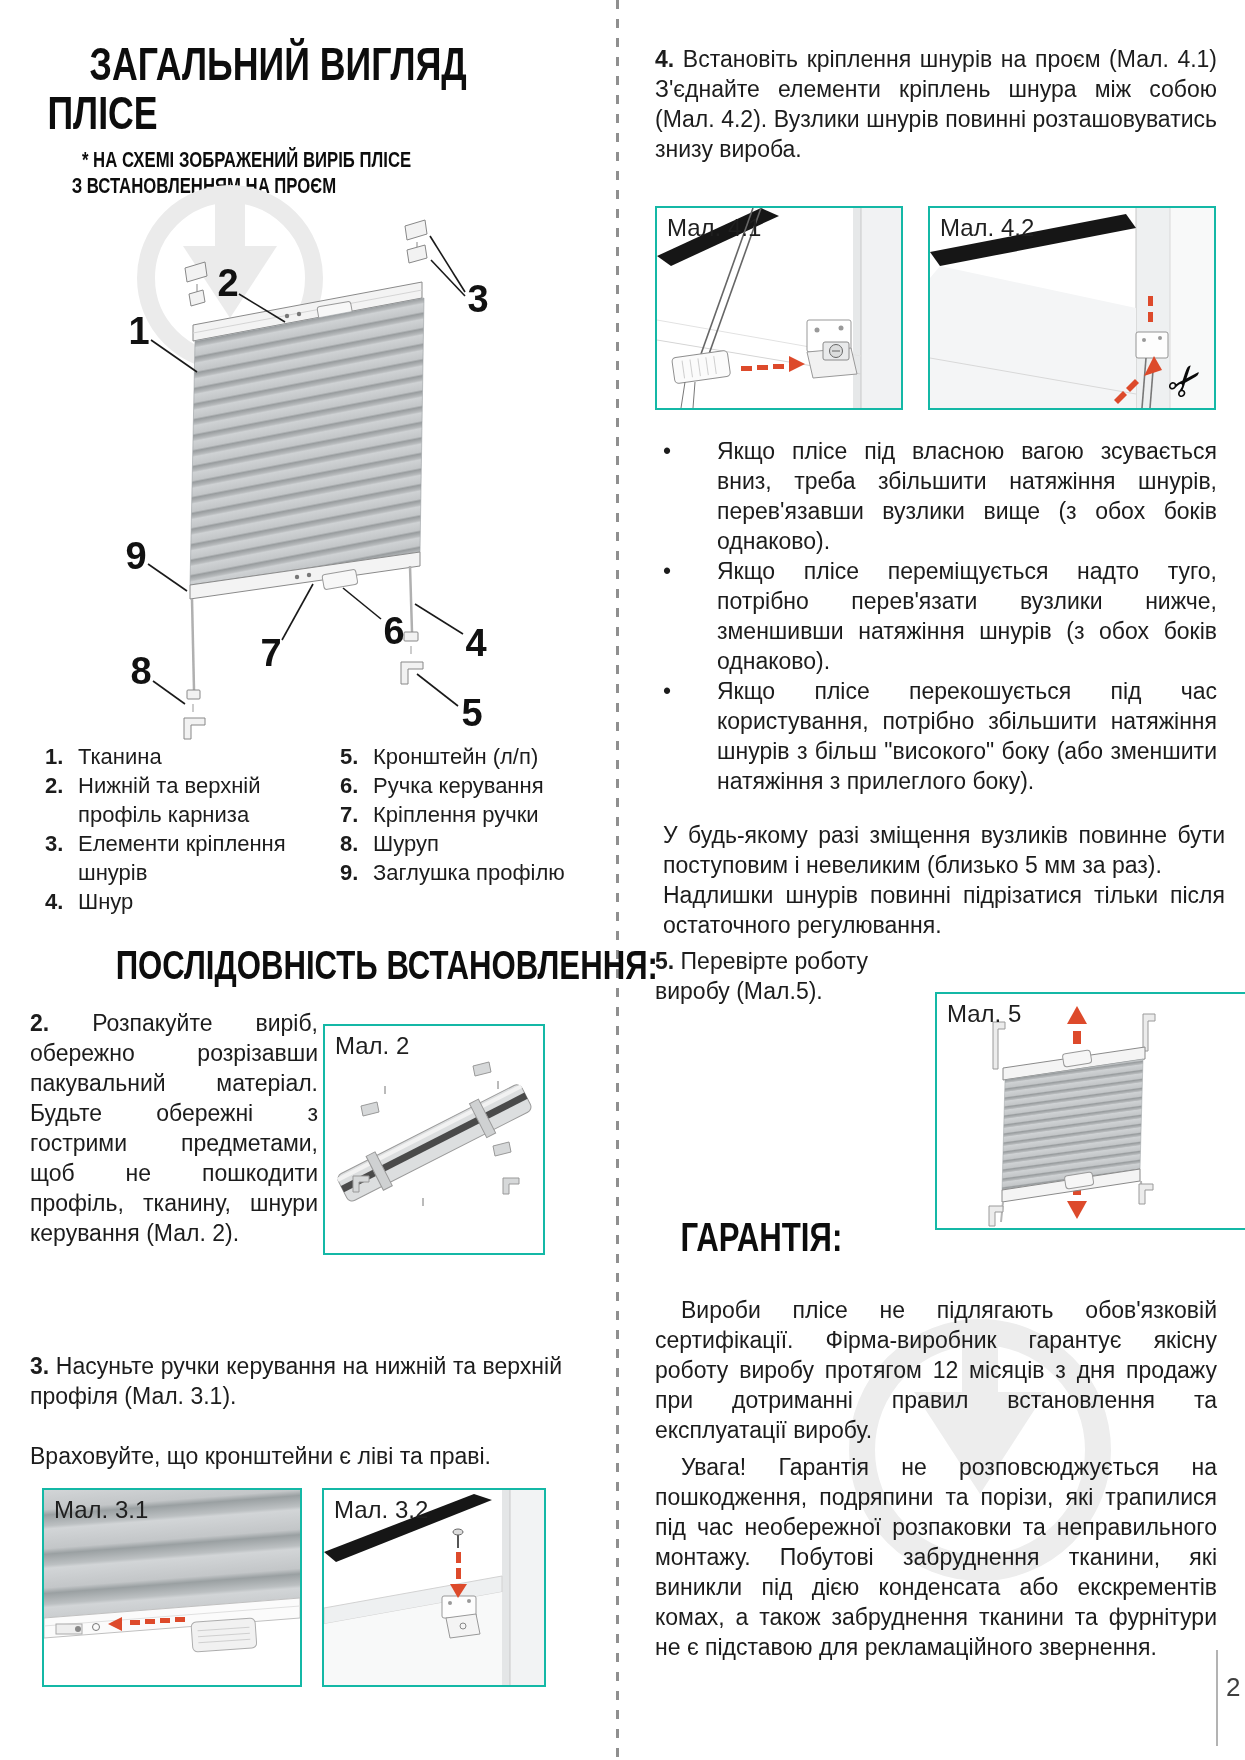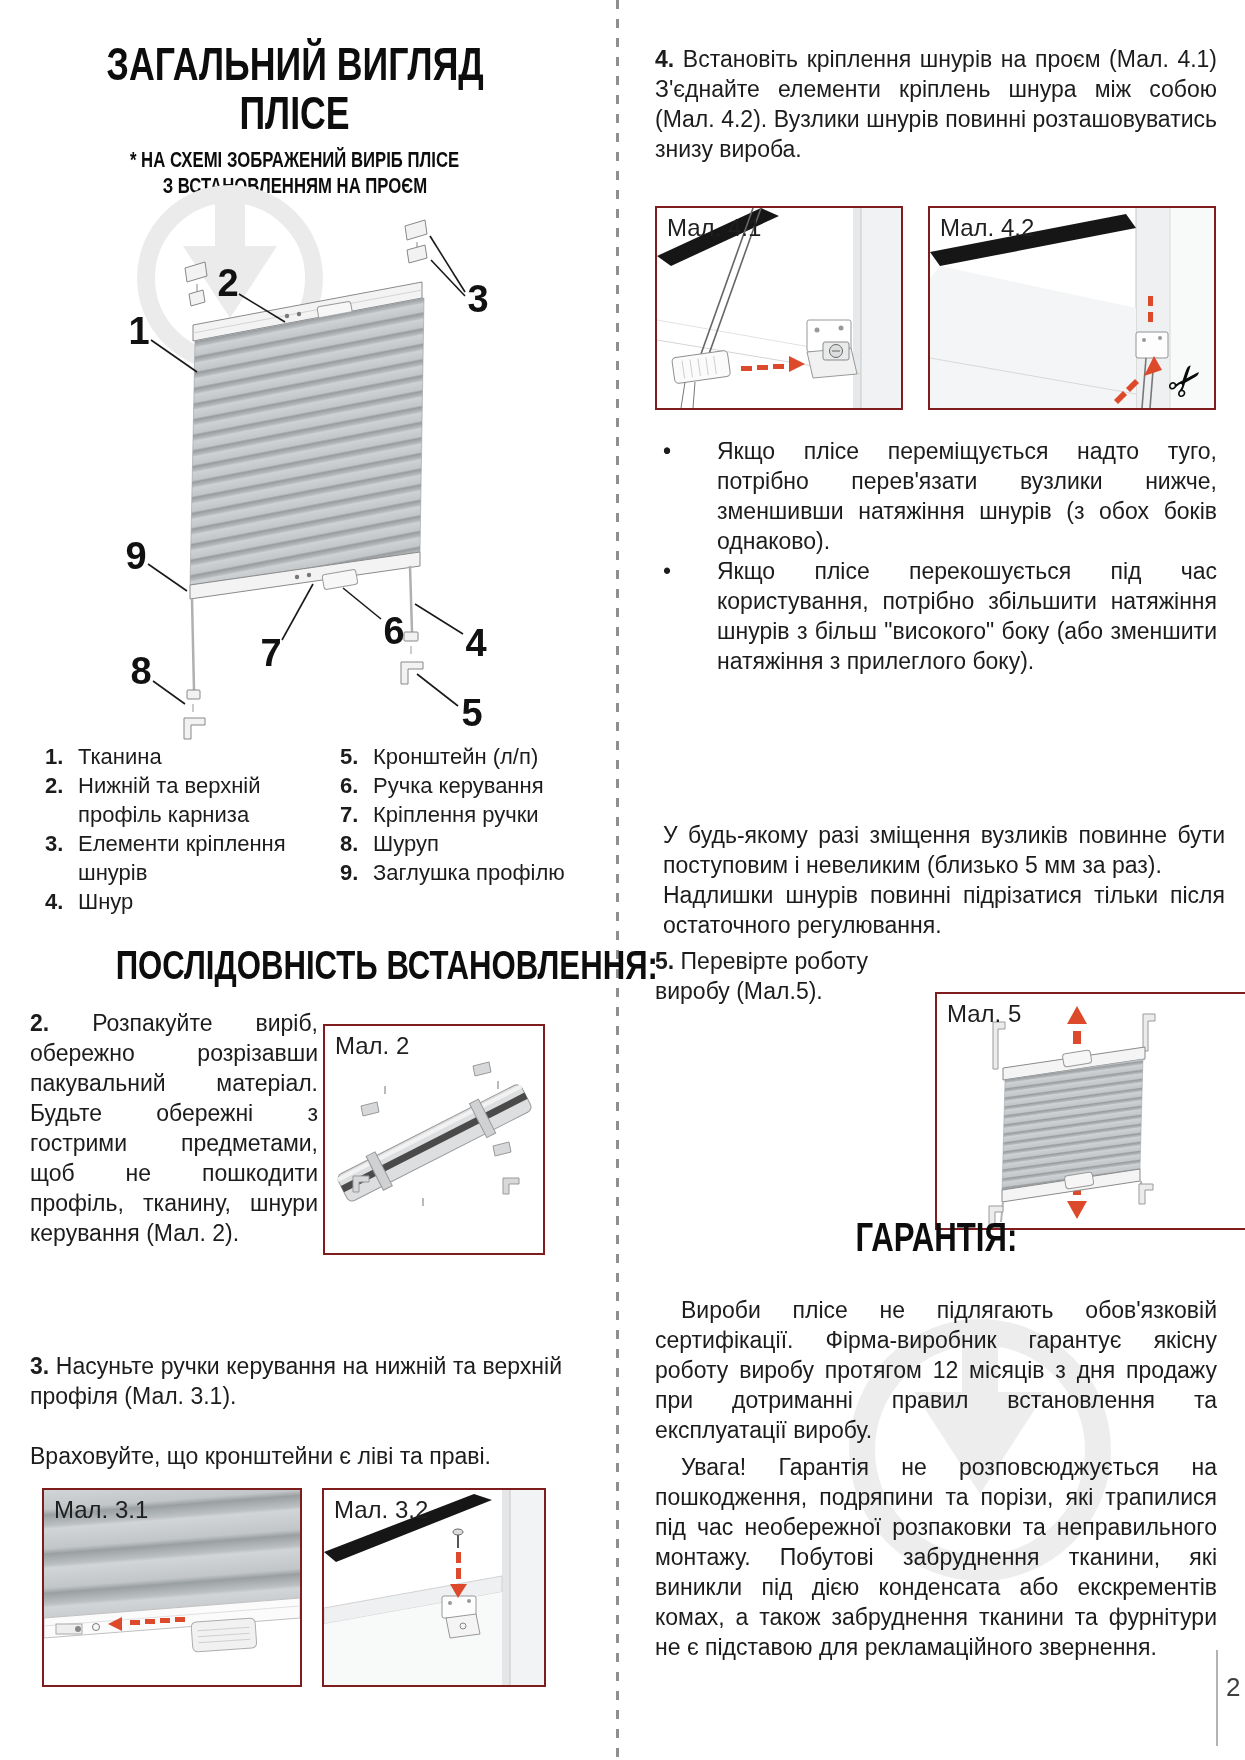--- a/index.html
+++ b/index.html
@@ -3,35 +3,35 @@
 <meta charset="utf-8">
 <style>
   html,body{margin:0;padding:0;background:#ffffff;}
   .page{position:relative;width:1245px;height:1760px;background:#fff;overflow:hidden;
         font-family:"Liberation Sans",sans-serif;color:#1c1c1c;}
   .abs{position:absolute;}
   
   .divider{position:absolute;left:616px;top:0;width:3px;height:1760px;
            background:repeating-linear-gradient(180deg,#8f8f8f 0 9px,transparent 9px 19px);}
   
-  .bigtitle{text-align:center;font-weight:bold;color:#0d0d0d;line-height:1.04;}
+  .bigtitle{text-align:left;font-weight:bold;color:#0d0d0d;line-height:1.04;}
   .bigtitle .ln{display:block;}
   .cond{display:inline-block;transform:scaleX(0.76);transform-origin:50% 50%;white-space:nowrap;}
   .h1size{font-size:47px;}
   .h2size{font-size:22px;}
   .h3size{font-size:41px;}
   
   .body{font-size:23px;line-height:30px;text-align:justify;}
   .bnum{font-weight:bold;}
   
   .legend{font-size:22px;line-height:29px;list-style:none;margin:0;padding:0;}
   .legend li{position:relative;padding-left:33px;}
   .legend .lnum{position:absolute;left:0;font-weight:bold;}
   
-  .figbox{position:absolute;border:2px solid #7f1d1d;background:#fff;box-sizing:border-box;}
+  .figbox{position:absolute;border:2px solid #14b8a6;background:#fff;box-sizing:border-box;}
   .figlabel{position:absolute;left:10px;top:6px;font-size:24px;color:#1f1f1f;z-index:3;}
   .figbox svg{position:absolute;left:0;top:0;}
   
   .bullets{list-style:none;margin:0;padding:0;font-size:23px;line-height:30px;}
   .bullets li{position:relative;padding-left:62px;text-align:justify;}
   .bullets .bmark{position:absolute;left:8px;top:0;}
   .indent{text-indent:26px;}
   .pagenum{font-size:26px;color:#3f3f3f;}
   .vline{position:absolute;left:1216px;top:1650px;width:2px;height:96px;background:#b3b3b3;}
   svg{display:block;}
@@ -321,21 +321,21 @@
         <rect x="218" y="104" width="5" height="10"></rect>
         <polygon points="224,148 214,168 232,162"></polygon>
         <polygon points="196,180 205,171 209,175 200,184"></polygon>
         <polygon points="184,192 193,183 197,187 188,196"></polygon>
       </g>
       <text x="246" y="200" font-size="42" transform="rotate(-50 246 188)" fill="#0a0a0a">✂</text>
     </svg>
   </div>
 
   <ul class="bullets abs" style="left:655px;top:436px;width:562px;">
-    <li><span class="bmark">•</span></li>
+    <li><span class="bmark">•</span><span>Якщо плісе під власною вагою зсувається вниз, треба збільшити натяжіння шнурів, перев'язавши вузлики вище (з обох боків однаково).</span></li>
     <li><span class="bmark">•</span><span>Якщо плісе переміщується надто туго, потрібно перев'язати вузлики нижче, зменшивши натяжіння шнурів (з обох боків однаково).</span></li>
     <li><span class="bmark">•</span><span>Якщо плісе перекошується під час користування, потрібно збільшити натяжіння шнурів з більш "високого" боку (або зменшити натяжіння з прилеглого боку).</span></li>
   </ul>
 
   <p class="abs body" style="left:655px;top:812px;width:562px;margin:8px;">
     <span>У будь-якому разі зміщення вузликів повинне бути поступовим і невеликим (близько 5 мм за раз).</span><br>
     <span>Надлишки шнурів повинні підрізатися тільки після остаточного регулювання.</span>
   </p>
 
   <p class="abs body" style="left:655px;top:946px;width:260px;margin:0;text-align:left;">

